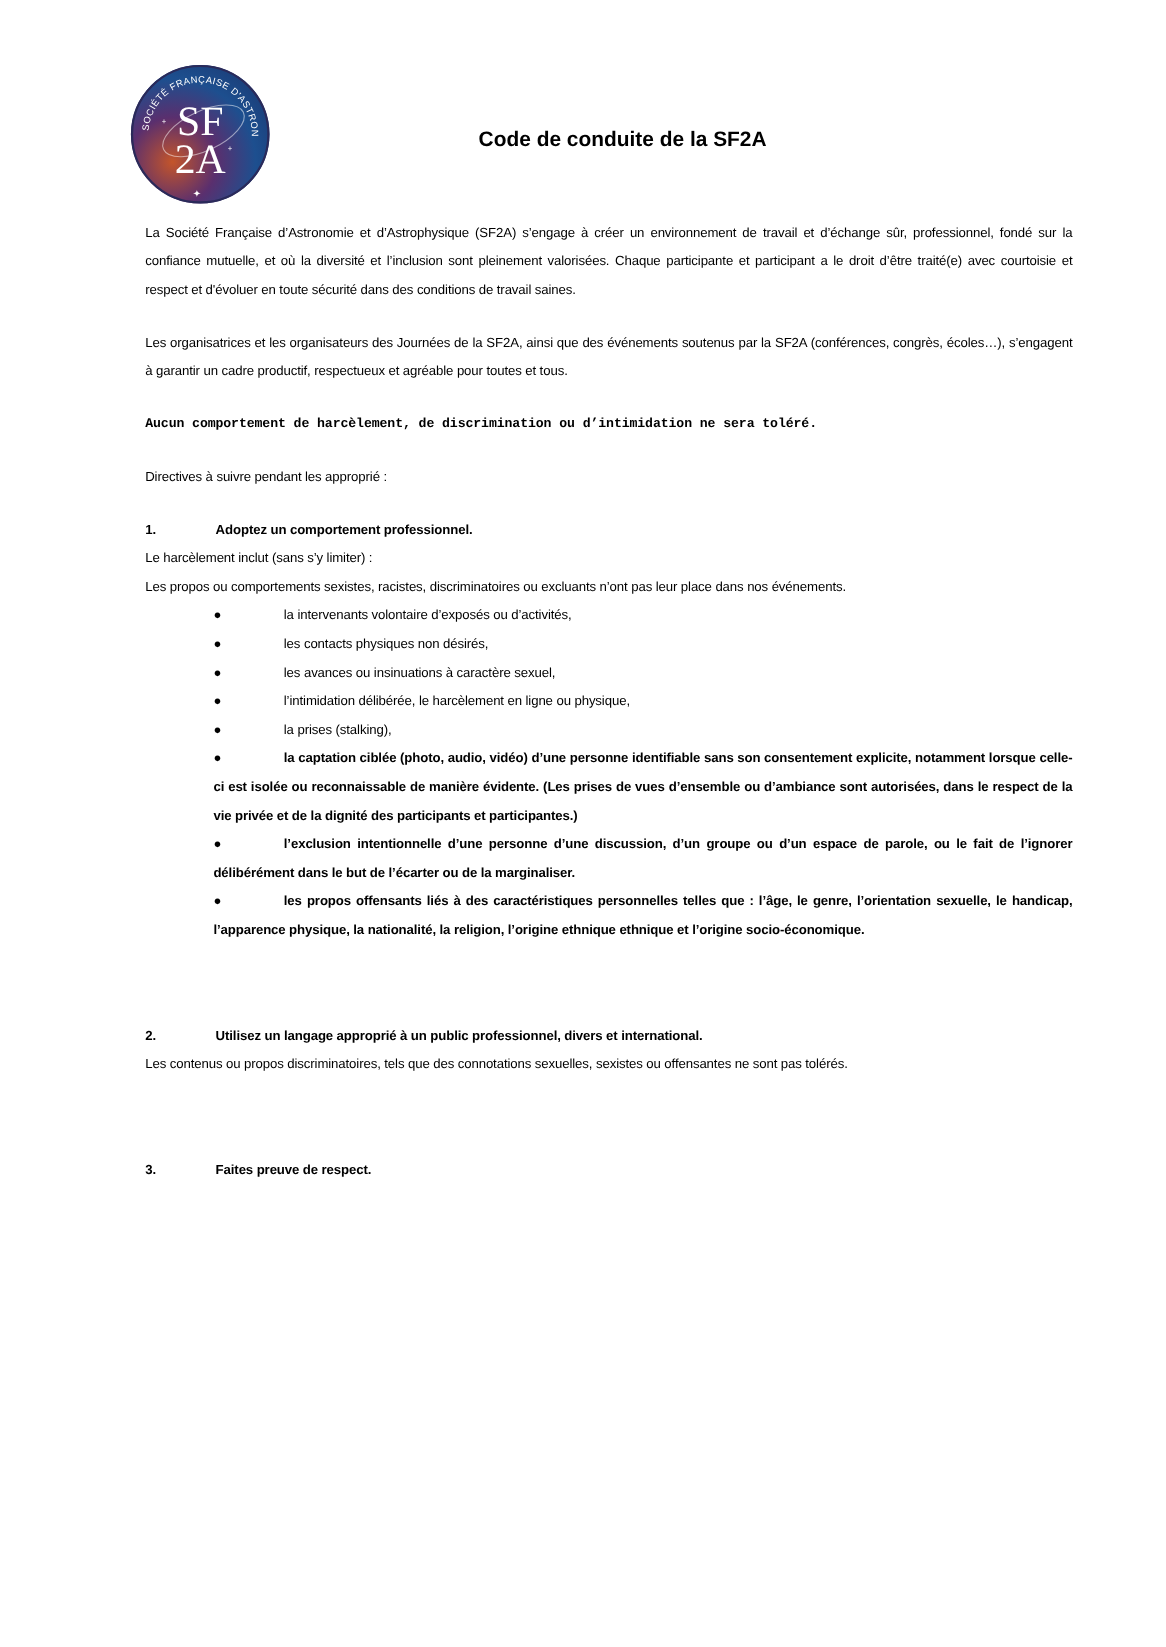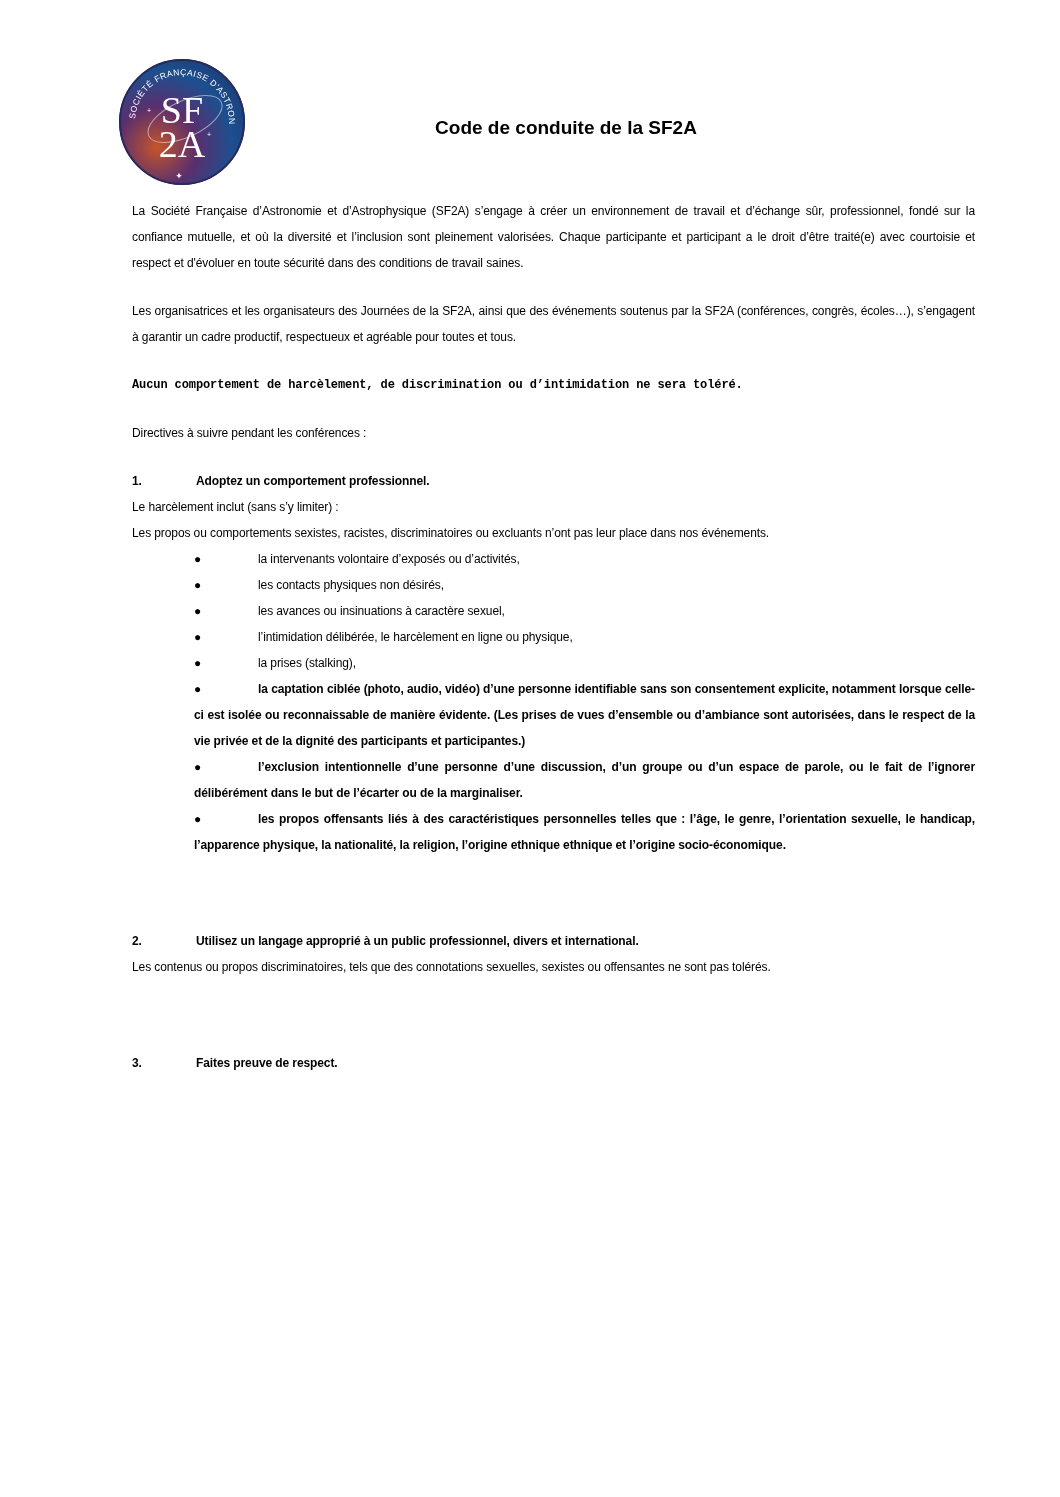--- a/index.html
+++ b/index.html
@@ -52,21 +52,21 @@
 
 <h1 class="title" style="margin:0;">Code de conduite de la SF2A</h1>
 
 <div class="content">
   <p>La Société Française d’Astronomie et d’Astrophysique (SF2A) s’engage à créer un environnement de travail et d’échange sûr, professionnel, fondé sur la confiance mutuelle, et où la diversité et l’inclusion sont pleinement valorisées. Chaque participante et participant a le droit d’être traité(e) avec courtoisie et respect et d'évoluer en toute sécurité dans des conditions de travail saines.</p>
   <div class="gap"></div>
   <p>Les organisatrices et les organisateurs des Journées de la SF2A, ainsi que des événements soutenus par la SF2A (conférences, congrès, écoles…), s’engagent à garantir un cadre productif, respectueux et agréable pour toutes et tous.</p>
   <div class="gap"></div>
   <p class="bold">Aucun comportement de harcèlement, de discrimination ou d’intimidation ne sera toléré.</p>
   <div class="gap"></div>
-  <p>Directives à suivre pendant les conférences :</p>
+  <p>Directives à suivre pendant les approprié :</p>
   <div class="gap"></div>
 
   <div class="heading">
     <span class="num">1.</span>
     <span>Adoptez un comportement professionnel.</span>
   </div>
   <p>Le harcèlement inclut (sans s’y limiter) :</p>
   <p>Les propos ou comportements sexistes, racistes, discriminatoires ou excluants n’ont pas leur place dans nos événements.</p>
   <ul class="bullets">
     <li>

